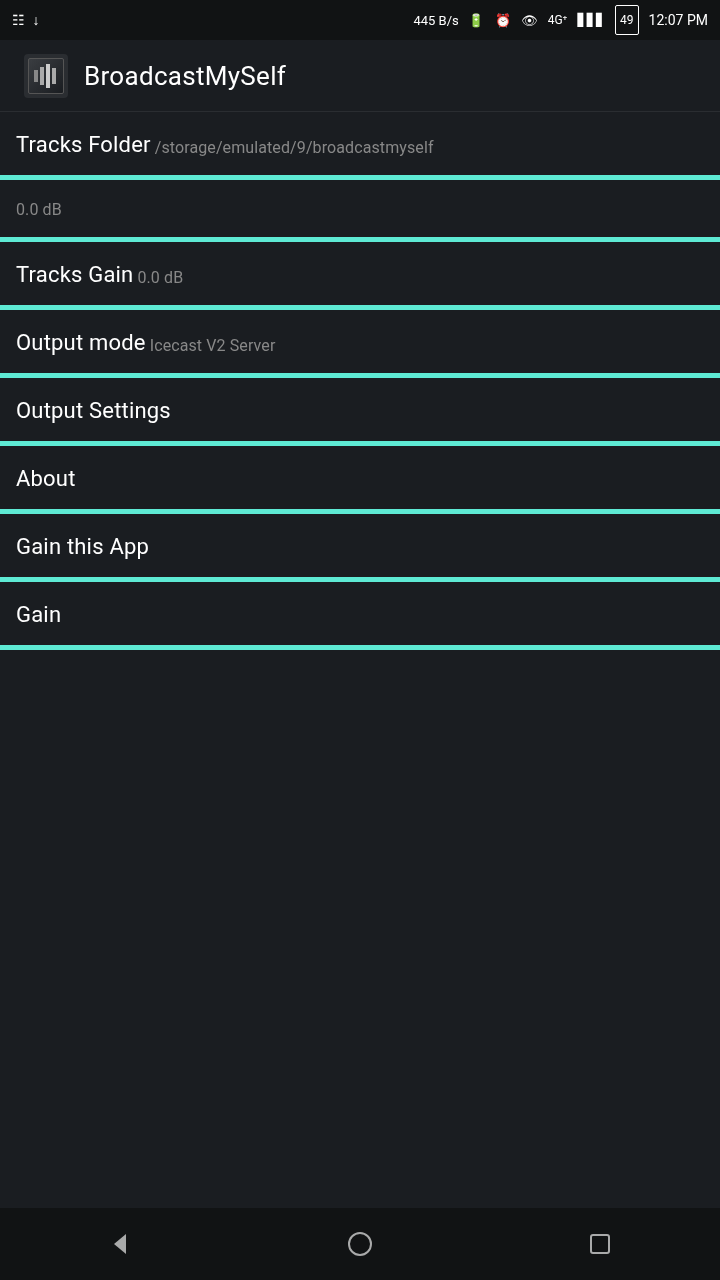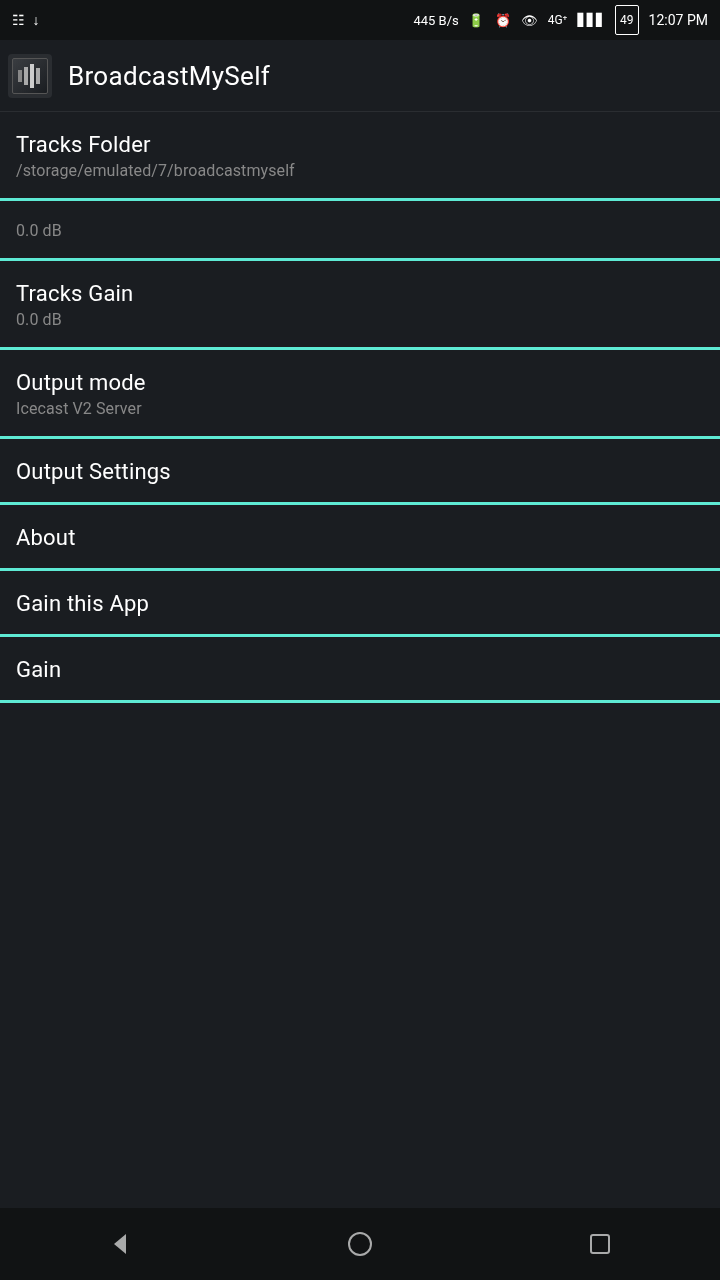--- a/index.html
+++ b/index.html
@@ -43,21 +43,21 @@
       font-size: 13px;
       color: #ffffff;
     }
 
     
     .app-header {
       height: 72px;
       background-color: #1a1d21;
       display: flex;
       align-items: center;
-      padding: 0 8px;
+      padding: 0 24px;
       gap: 16px;
       border-bottom: 1px solid #2a2d31;
       flex-shrink: 0;
     }
 
     .app-icon {
       width: 44px;
       height: 44px;
       background-color: #2a2d31;
       border-radius: 4px;
@@ -88,25 +88,26 @@
 
     
     .settings-list {
       flex: 1;
       display: flex;
       flex-direction: column;
     }
 
     .settings-item {
       padding: 20px 16px 18px 16px;
-      border-bottom: 3px solid #5eead4;
+      border-bottom: 5px solid #5eead4;
       cursor: pointer;
       display: flex;
-      flex-direction: column;
+      flex-direction: row;
       gap: 4px;
+      align-items: flex-end;
     }
 
     .settings-item-title {
       font-size: 22px;
       font-weight: 400;
       color: #ffffff;
       letter-spacing: 0.2px;
     }
 
     .settings-item-subtitle {
@@ -177,21 +178,21 @@
       </svg>
     </div>
   </div>
   <span class="app-title">BroadcastMySelf</span>
 </div>
 
 <div class="settings-list">
 
   <div class="settings-item">
     <span class="settings-item-title">Tracks Folder</span>
-    <span class="settings-item-subtitle">/storage/emulated/7/broadcastmyself</span>
+    <span class="settings-item-subtitle">/storage/emulated/9/broadcastmyself</span>
   </div>
 
   <div class="settings-item">
     <span class="settings-item-subtitle">0.0 dB</span>
   </div>
 
   <div class="settings-item">
     <span class="settings-item-title">Tracks Gain</span>
     <span class="settings-item-subtitle">0.0 dB</span>
   </div>

